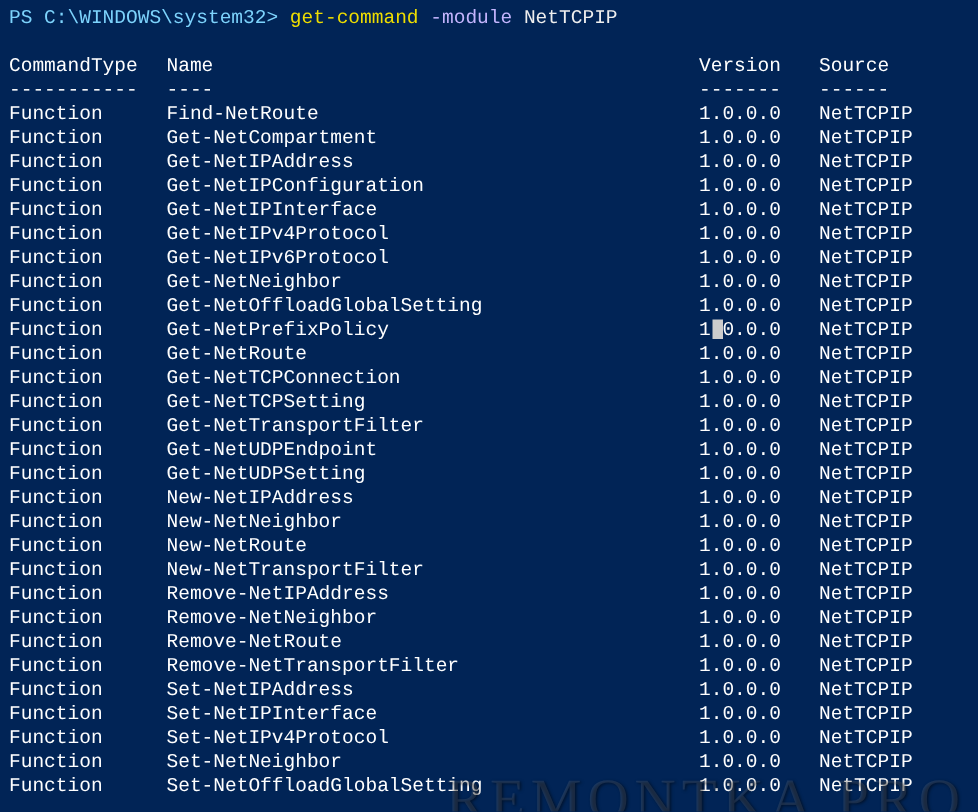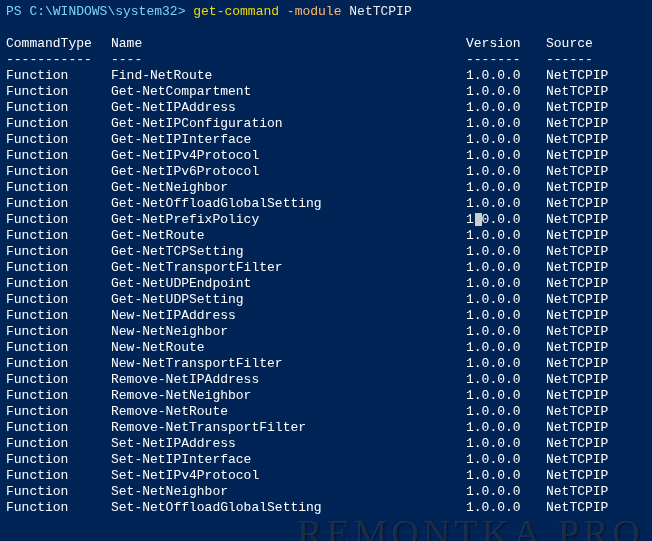--- a/index.html
+++ b/index.html
@@ -11,21 +11,21 @@
     line-height: 16px;
     width: 652px;
     height: 541px;
     overflow: hidden;
     position: relative;
     padding: 4px 6px;
   }
   .prompt-line { white-space: pre; }
   .prompt { color: #7dd3fc; }
   .cmd-yellow { color: #eedd00; font-family: Liberation Mono, monospace; }
-  .cmd-gray { color: #fdba74; }
+  .cmd-gray { color: #c4b5fd; }
   .cmd-white { color: #eeeeee; }
   .blank { height: 16px; }
   .header-row, .dash-row, .data-row {
     white-space: pre;
     color: #ffffff;
   }
   .col-type { display: inline-block; width: 105px; }
   .col-name { display: inline-block; width: 355px; }
   .col-version { display: inline-block; width: 80px; }
   .col-source { display: inline-block; }
@@ -68,20 +68,21 @@
     <div class="data-row"><span class="col-type">Function</span><span class="col-name">Get-NetCompartment</span><span class="col-version">1.0.0.0</span><span class="col-source">NetTCPIP</span></div>
     <div class="data-row"><span class="col-type">Function</span><span class="col-name">Get-NetIPAddress</span><span class="col-version">1.0.0.0</span><span class="col-source">NetTCPIP</span></div>
     <div class="data-row"><span class="col-type">Function</span><span class="col-name">Get-NetIPConfiguration</span><span class="col-version">1.0.0.0</span><span class="col-source">NetTCPIP</span></div>
     <div class="data-row"><span class="col-type">Function</span><span class="col-name">Get-NetIPInterface</span><span class="col-version">1.0.0.0</span><span class="col-source">NetTCPIP</span></div>
     <div class="data-row"><span class="col-type">Function</span><span class="col-name">Get-NetIPv4Protocol</span><span class="col-version">1.0.0.0</span><span class="col-source">NetTCPIP</span></div>
     <div class="data-row"><span class="col-type">Function</span><span class="col-name">Get-NetIPv6Protocol</span><span class="col-version">1.0.0.0</span><span class="col-source">NetTCPIP</span></div>
     <div class="data-row"><span class="col-type">Function</span><span class="col-name">Get-NetNeighbor</span><span class="col-version">1.0.0.0</span><span class="col-source">NetTCPIP</span></div>
     <div class="data-row"><span class="col-type">Function</span><span class="col-name">Get-NetOffloadGlobalSetting</span><span class="col-version">1.0.0.0</span><span class="col-source">NetTCPIP</span></div>
     <div class="data-row"><span class="col-type">Function</span><span class="col-name">Get-NetPrefixPolicy</span><span class="col-version"><span>1.</span><span class="cursor"></span><span>0.0.0</span></span><span class="col-source">NetTCPIP</span></div>
     <div class="data-row"><span class="col-type">Function</span><span class="col-name">Get-NetRoute</span><span class="col-version">1.0.0.0</span><span class="col-source">NetTCPIP</span></div>
+    <div class="data-row"><span class="col-type">Function</span><span class="col-name">Get-NetTCPConnection</span><span class="col-version">1.0.0.0</span><span class="col-source">NetTCPIP</span></div>
     <div class="data-row"><span class="col-type">Function</span><span class="col-name">Get-NetTCPSetting</span><span class="col-version">1.0.0.0</span><span class="col-source">NetTCPIP</span></div>
     <div class="data-row"><span class="col-type">Function</span><span class="col-name">Get-NetTransportFilter</span><span class="col-version">1.0.0.0</span><span class="col-source">NetTCPIP</span></div>
     <div class="data-row"><span class="col-type">Function</span><span class="col-name">Get-NetUDPEndpoint</span><span class="col-version">1.0.0.0</span><span class="col-source">NetTCPIP</span></div>
     <div class="data-row"><span class="col-type">Function</span><span class="col-name">Get-NetUDPSetting</span><span class="col-version">1.0.0.0</span><span class="col-source">NetTCPIP</span></div>
     <div class="data-row"><span class="col-type">Function</span><span class="col-name">New-NetIPAddress</span><span class="col-version">1.0.0.0</span><span class="col-source">NetTCPIP</span></div>
     <div class="data-row"><span class="col-type">Function</span><span class="col-name">New-NetNeighbor</span><span class="col-version">1.0.0.0</span><span class="col-source">NetTCPIP</span></div>
     <div class="data-row"><span class="col-type">Function</span><span class="col-name">New-NetRoute</span><span class="col-version">1.0.0.0</span><span class="col-source">NetTCPIP</span></div>
     <div class="data-row"><span class="col-type">Function</span><span class="col-name">New-NetTransportFilter</span><span class="col-version">1.0.0.0</span><span class="col-source">NetTCPIP</span></div>
     <div class="data-row"><span class="col-type">Function</span><span class="col-name">Remove-NetIPAddress</span><span class="col-version">1.0.0.0</span><span class="col-source">NetTCPIP</span></div>
     <div class="data-row"><span class="col-type">Function</span><span class="col-name">Remove-NetNeighbor</span><span class="col-version">1.0.0.0</span><span class="col-source">NetTCPIP</span></div>

